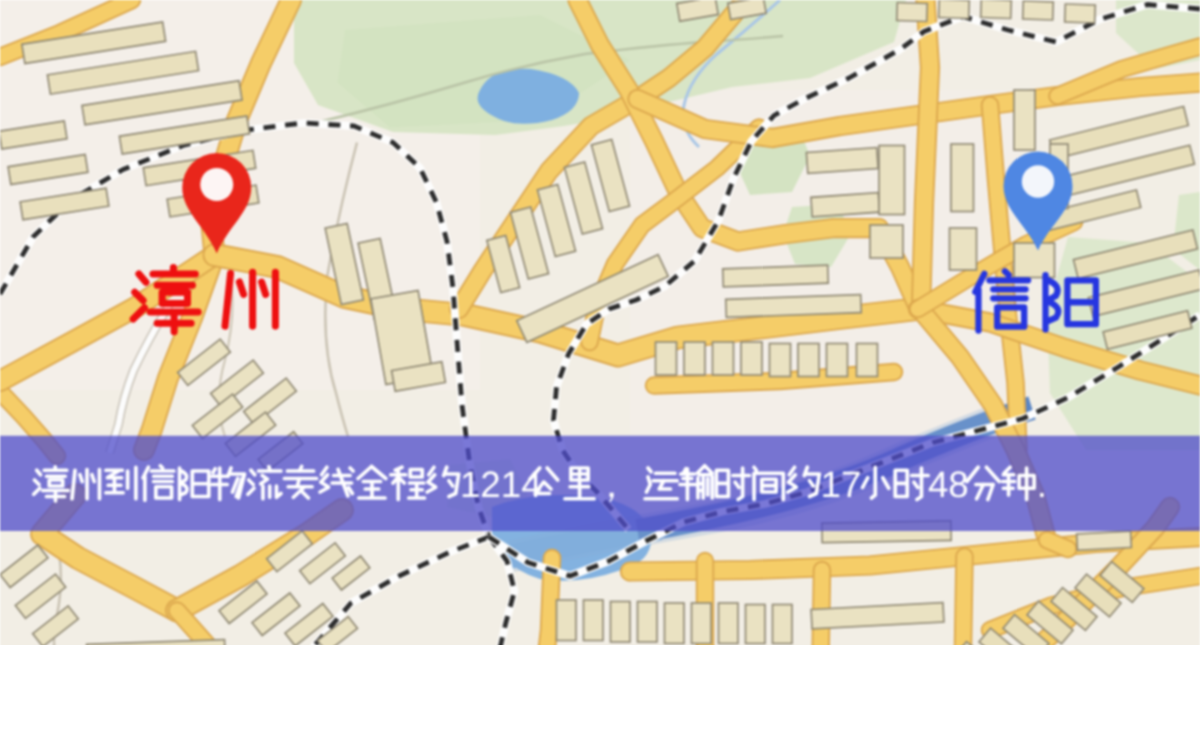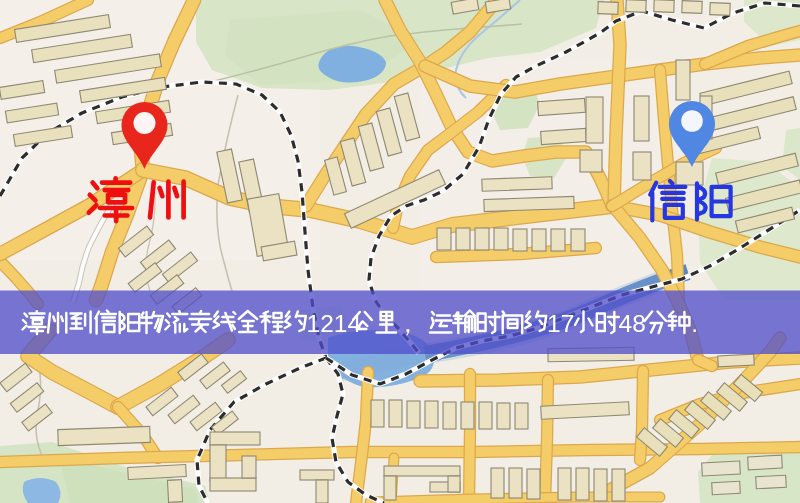--- a/index.html
+++ b/index.html
@@ -1,17 +1,17 @@
 <!DOCTYPE html>
 <html><head>
 <meta charset="utf-8">
 <title>map</title>
 <style>
 html,body{margin:0;padding:0;background:#fff;}
-#map{width:800px;height:503px;overflow:hidden;}
+#map{width:800px;height:430px;overflow:hidden;}
 </style>
 </head>
 <body>
 
 <div id="map">
 <svg width="800" height="503" viewBox="0 0 800 503" style="filter:blur(0.6px)">
 
 <rect x="0" y="0" width="800" height="503" fill="#f2eee5"></rect>
 <rect x="0" y="0" width="320" height="260" fill="#f4efe9"></rect>
 <rect x="420" y="60" width="260" height="230" fill="#f3eee8"></rect>

